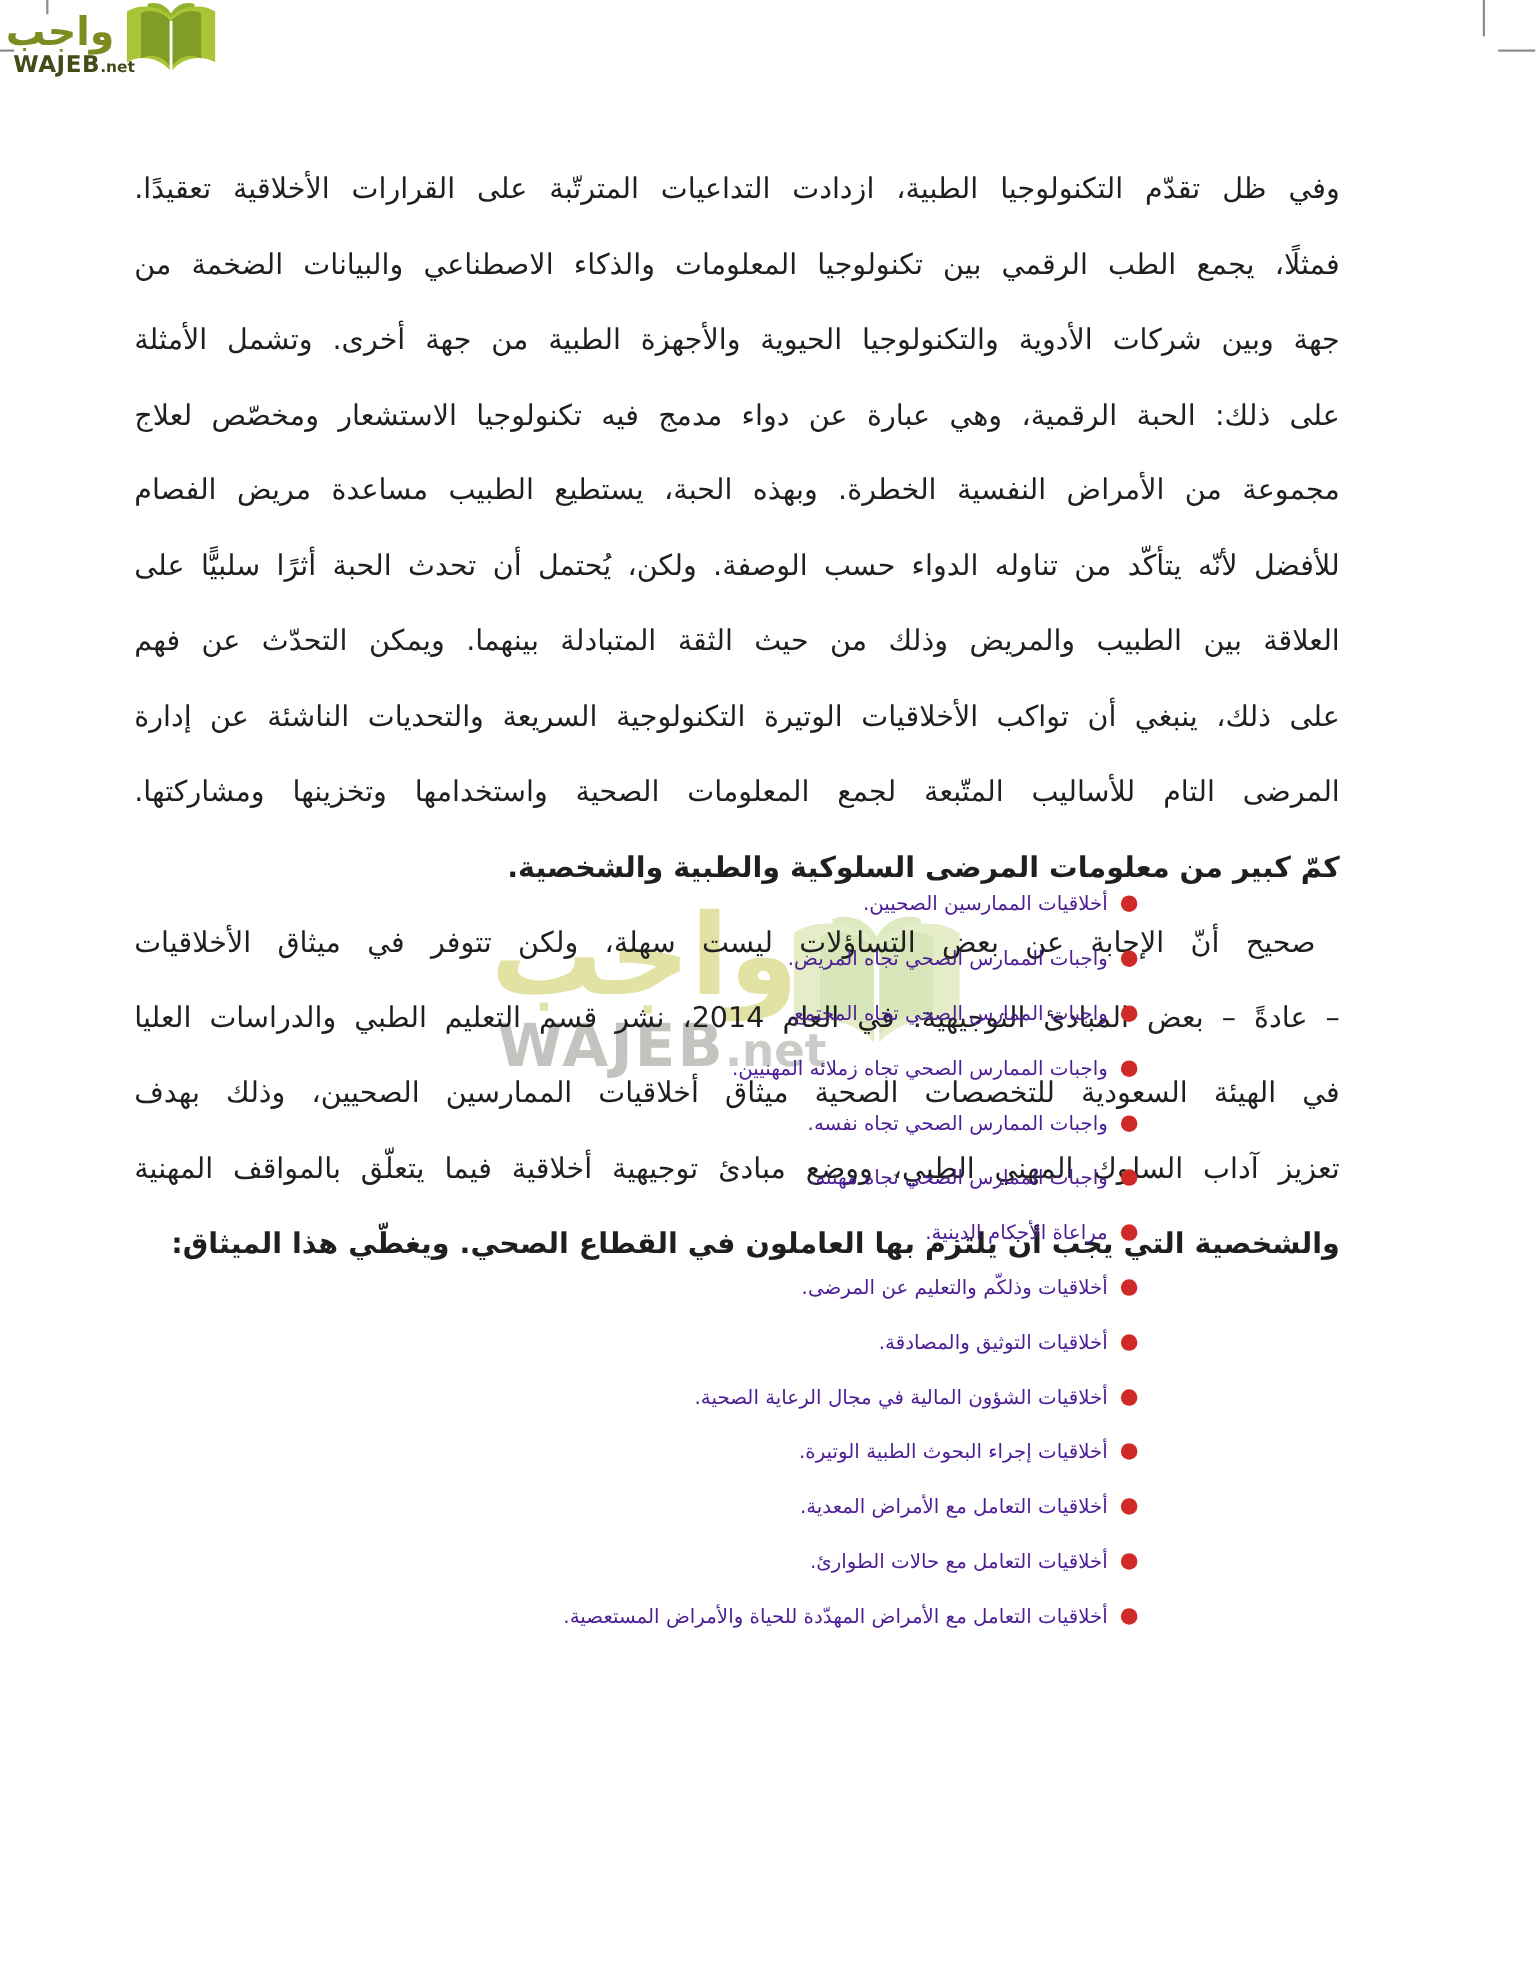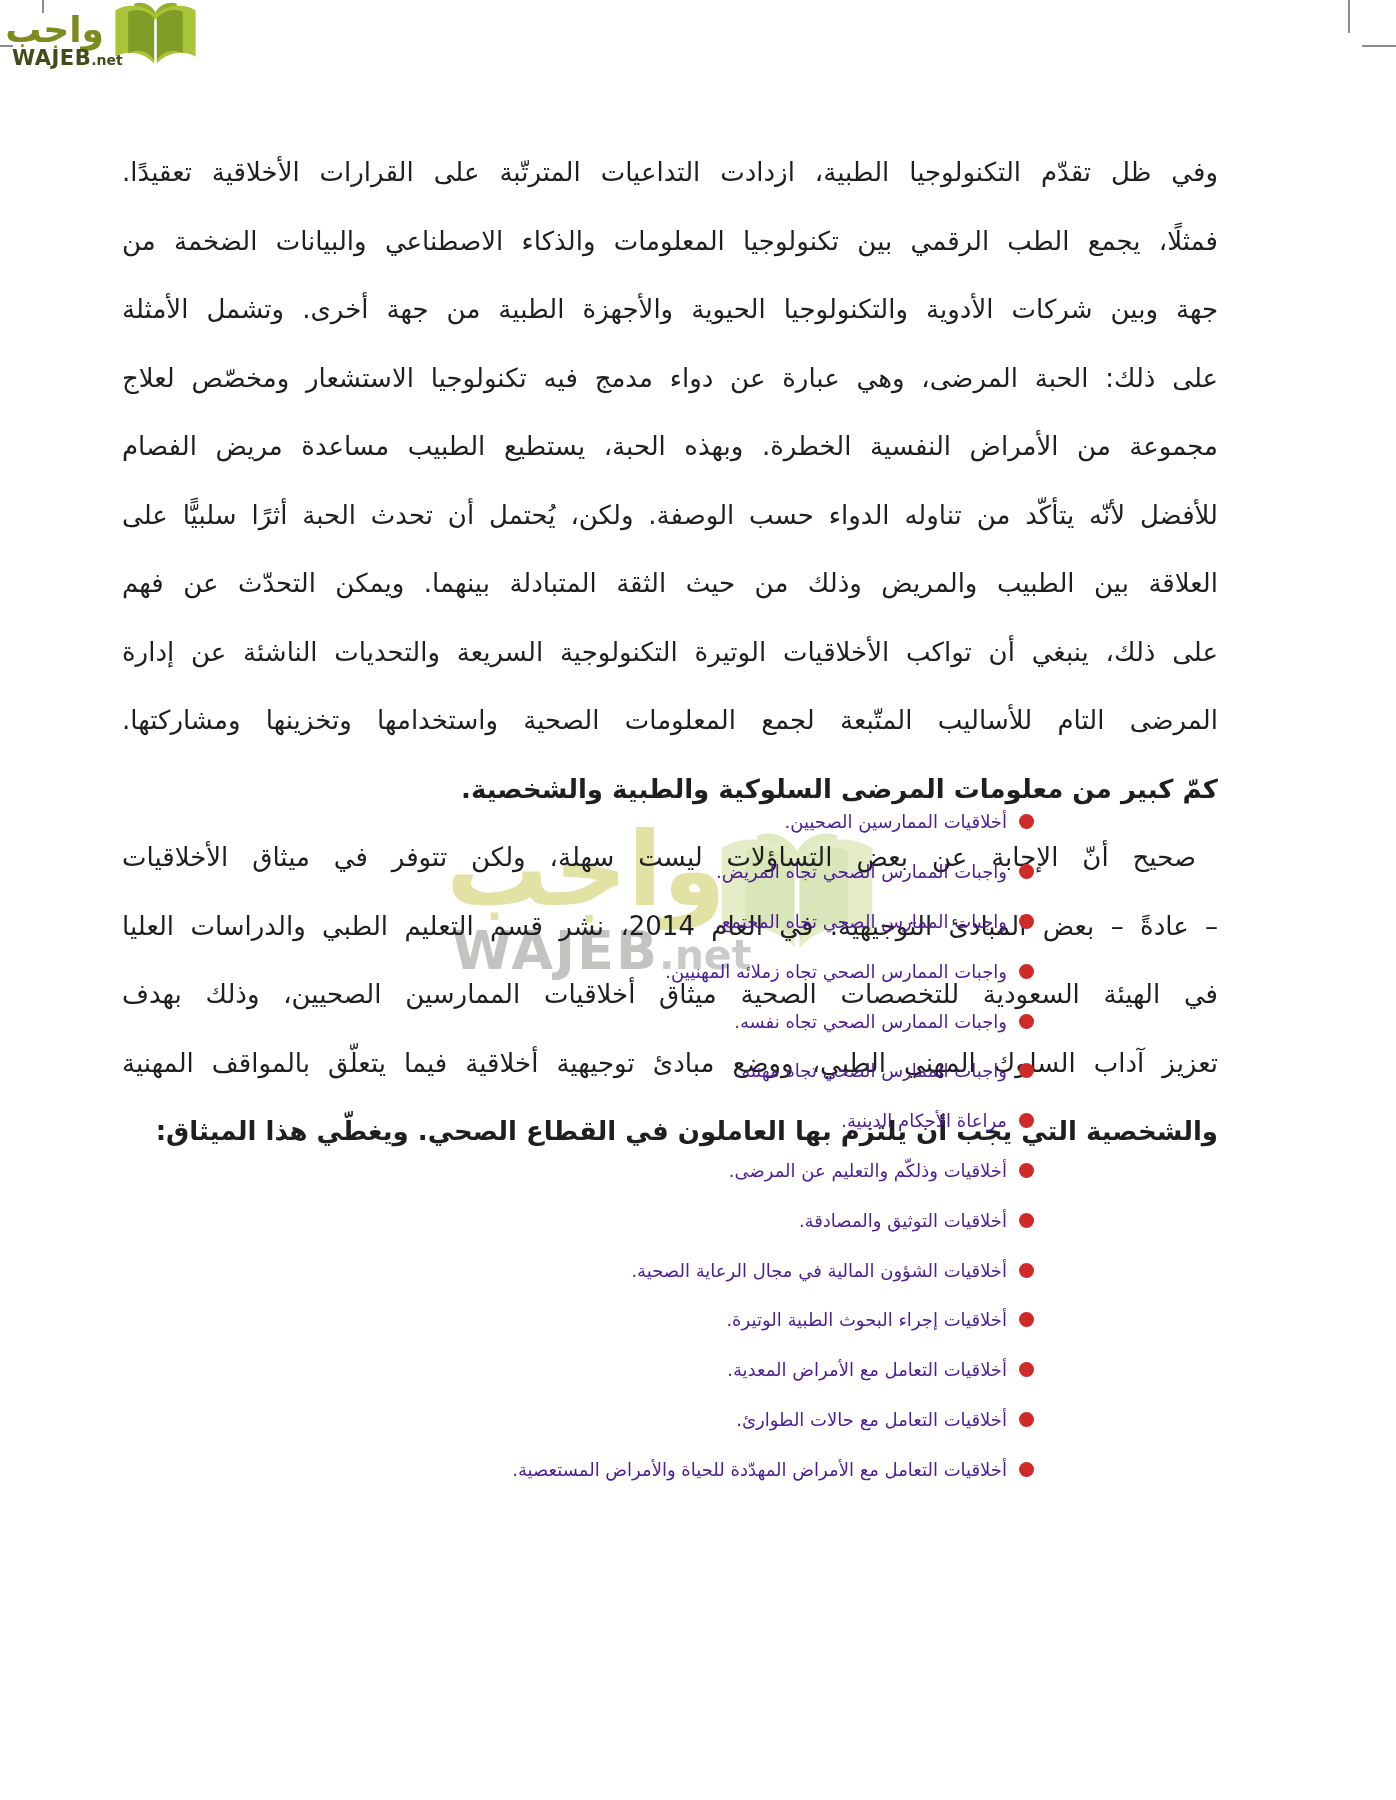--- a/index.html
+++ b/index.html
@@ -93,21 +93,21 @@
       <path d="M58 21 C66 9 83 7 90 12 L90 60 C79 54 66 57 58 70 Z" fill="#b7d17e" opacity="0.9"></path>
       <path d="M58 20 L58 74" stroke="#ffffff" stroke-width="3"></path>
     </svg>
     <div class="wm-latin"><span>WAJEB</span><span class="suffix">.net</span></div>
   </div>
 
   <div class="textblock">
     <div class="line">وفي ظل تقدّم التكنولوجيا الطبية، ازدادت التداعيات المترتّبة على القرارات الأخلاقية تعقيدًا.</div>
     <div class="line">فمثلًا، يجمع الطب الرقمي بين تكنولوجيا المعلومات والذكاء الاصطناعي والبيانات الضخمة من</div>
     <div class="line">جهة وبين شركات الأدوية والتكنولوجيا الحيوية والأجهزة الطبية من جهة أخرى. وتشمل الأمثلة</div>
-    <div class="line">على ذلك: الحبة المرضى، وهي عبارة عن دواء مدمج فيه تكنولوجيا الاستشعار ومخصّص لعلاج</div>
+    <div class="line">على ذلك: الحبة الرقمية، وهي عبارة عن دواء مدمج فيه تكنولوجيا الاستشعار ومخصّص لعلاج</div>
     <div class="line">مجموعة من الأمراض النفسية الخطرة. وبهذه الحبة، يستطيع الطبيب مساعدة مريض الفصام</div>
     <div class="line">للأفضل لأنّه يتأكّد من تناوله الدواء حسب الوصفة. ولكن، يُحتمل أن تحدث الحبة أثرًا سلبيًّا على</div>
     <div class="line">العلاقة بين الطبيب والمريض وذلك من حيث الثقة المتبادلة بينهما. ويمكن التحدّث عن فهم</div>
     <div class="line">على ذلك، ينبغي أن تواكب الأخلاقيات الوتيرة التكنولوجية السريعة والتحديات الناشئة عن إدارة</div>
     <div class="line">المرضى التام للأساليب المتّبعة لجمع المعلومات الصحية واستخدامها وتخزينها ومشاركتها.</div>
     <div class="line end">كمّ كبير من معلومات المرضى السلوكية والطبية والشخصية.</div>
     <div class="line indent">صحيح أنّ الإجابة عن بعض التساؤلات ليست سهلة، ولكن تتوفر في ميثاق الأخلاقيات</div>
     <div class="line">– عادةً – بعض المبادئ التوجيهية. في العام 2014، نشر قسم التعليم الطبي والدراسات العليا</div>
     <div class="line">في الهيئة السعودية للتخصصات الصحية ميثاق أخلاقيات الممارسين الصحيين، وذلك بهدف</div>
     <div class="line">تعزيز آداب السلوك المهني الطبي، ووضع مبادئ توجيهية أخلاقية فيما يتعلّق بالمواقف المهنية</div>

